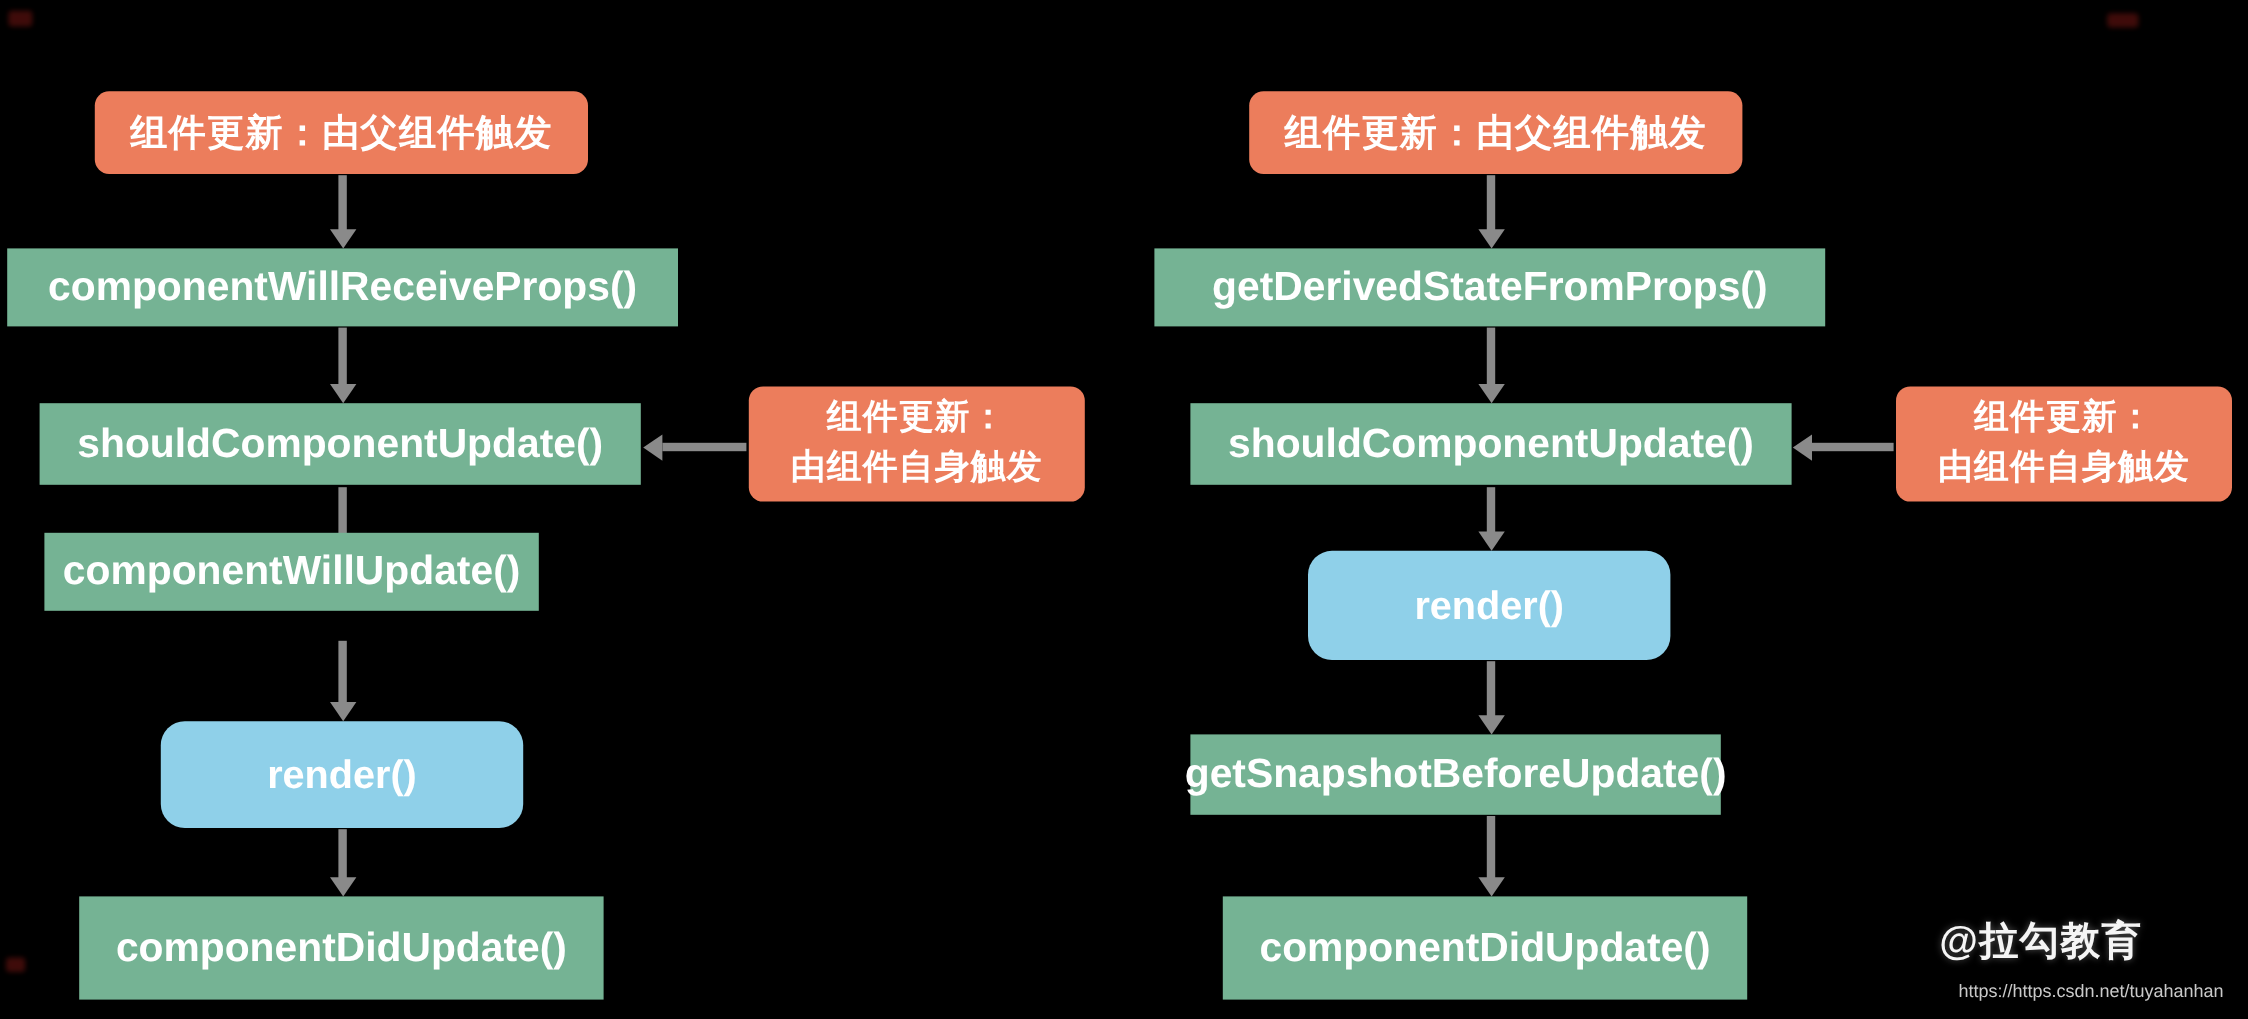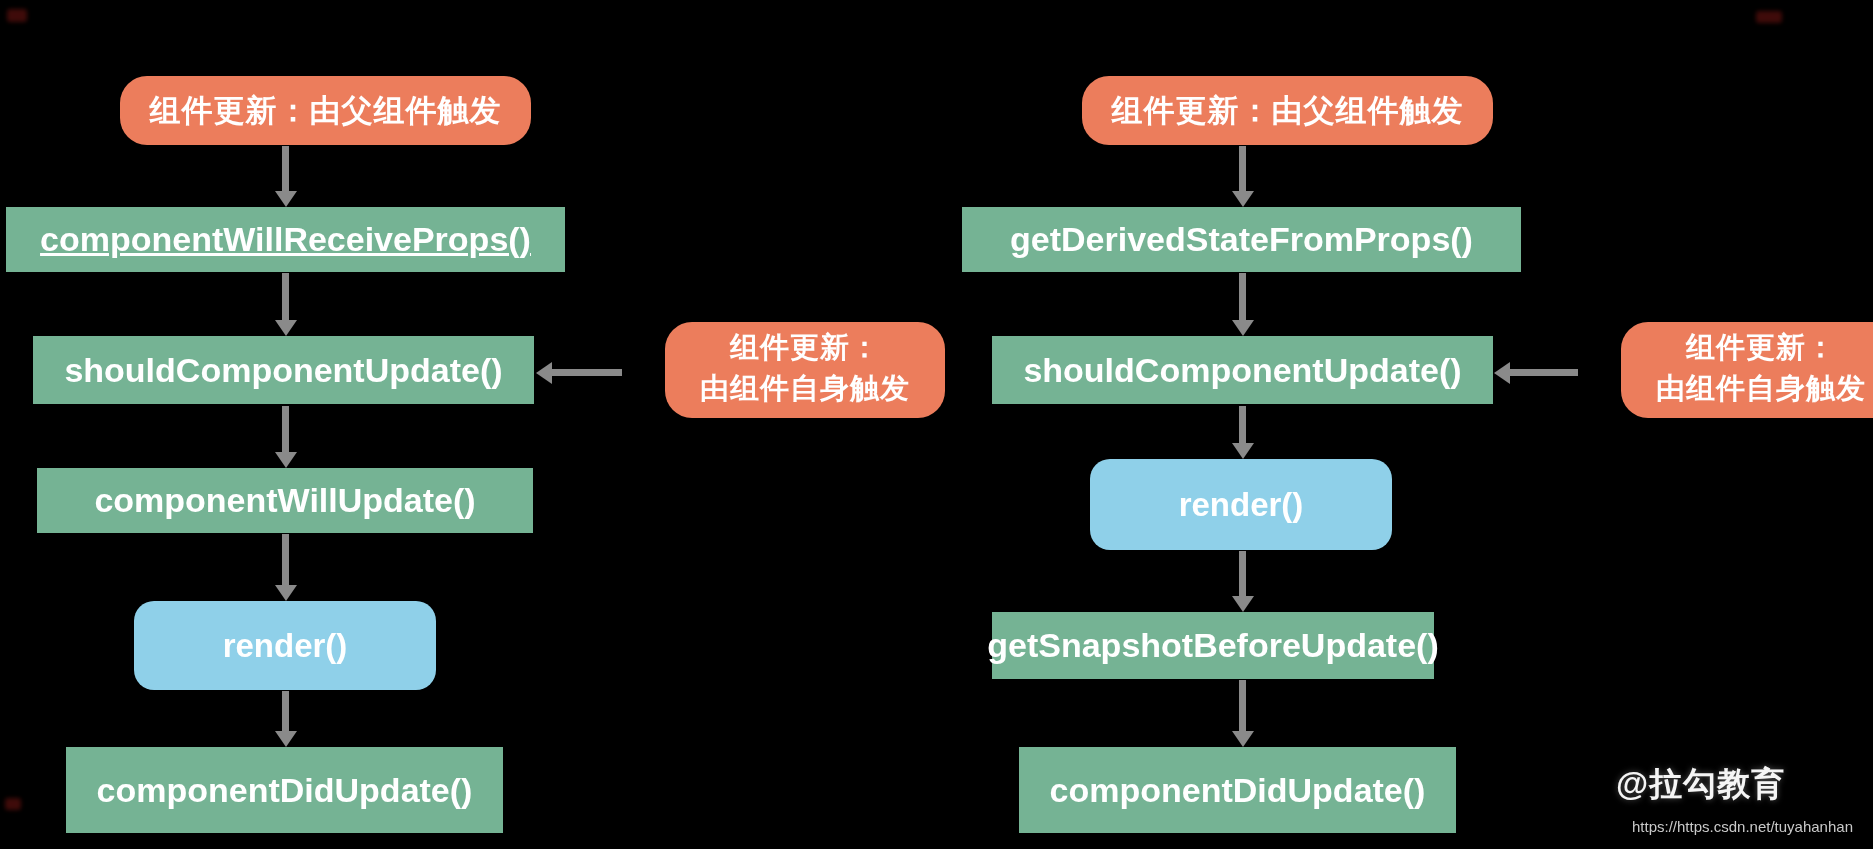--- a/index.html
+++ b/index.html
@@ -28,24 +28,23 @@
     align-items: center;
     justify-content: center;
     box-sizing: border-box;
     color: var(--box-text);
     font-weight: 700;
     text-align: center;
     white-space: nowrap;
   }
   .trigger {
     background: var(--trigger-box);
-    border-radius: 27px;
+    border-radius: 12px;
     font-size: 31px;
     letter-spacing: 1px;
-    margin-left: 41px;
   }
   .step   { background: var(--lifecycle-box); font-size: 34px; }
   .render { background: var(--render-box);   font-size: 33px; border-radius: 20px; }
   .side   { font-size: 29px; line-height: 41px; letter-spacing: 1px; font-family: Liberation Mono, monospace; }
 
   
   .varrow { position: absolute; width: 7px; background: var(--arrow); }
   .varrow::after {
     content: "";
     position: absolute;
@@ -66,23 +65,23 @@
     top: 50%;
     transform: translateY(-50%);
     width: 0; height: 0;
     border-top: 11px solid transparent;
     border-bottom: 11px solid transparent;
     border-right: 16px solid var(--arrow);
   }
 
   
   .l-trig  { left: 79px;  top: 76px;  width: 411px; height: 69px; }
-  .l-s0    { left: 6px;   top: 207px; width: 559px; height: 65px; text-decoration: underline; }
+  .l-s0    { left: 6px;   top: 207px; width: 559px; height: 65px; }
   .l-s1    { left: 33px;  top: 336px; width: 501px; height: 68px; }
-  .l-s2    { left: 37px;  top: 468px; width: 496px; height: 65px; }
+  .l-s2    { left: 37px;  top: 444px; width: 412px; height: 65px; }
   .l-rnd   { left: 134px; top: 601px; width: 302px; height: 89px; }
   .l-s4    { left: 66px;  top: 747px; width: 437px; height: 86px; }
   .l-side  { left: 624px; top: 322px; width: 280px; height: 96px; }
   .l-a1 { left: 282px; top: 146px; height: 46px; }
   .l-a2 { left: 282px; top: 273px; height: 48px; }
   .l-a3 { left: 282px; top: 406px; height: 47px; }
   .l-a4 { left: 282px; top: 534px; height: 52px; }
   .l-a5 { left: 282px; top: 691px; height: 41px; }
   .l-ha { left: 552px; top: 369px; width: 70px; }
 

